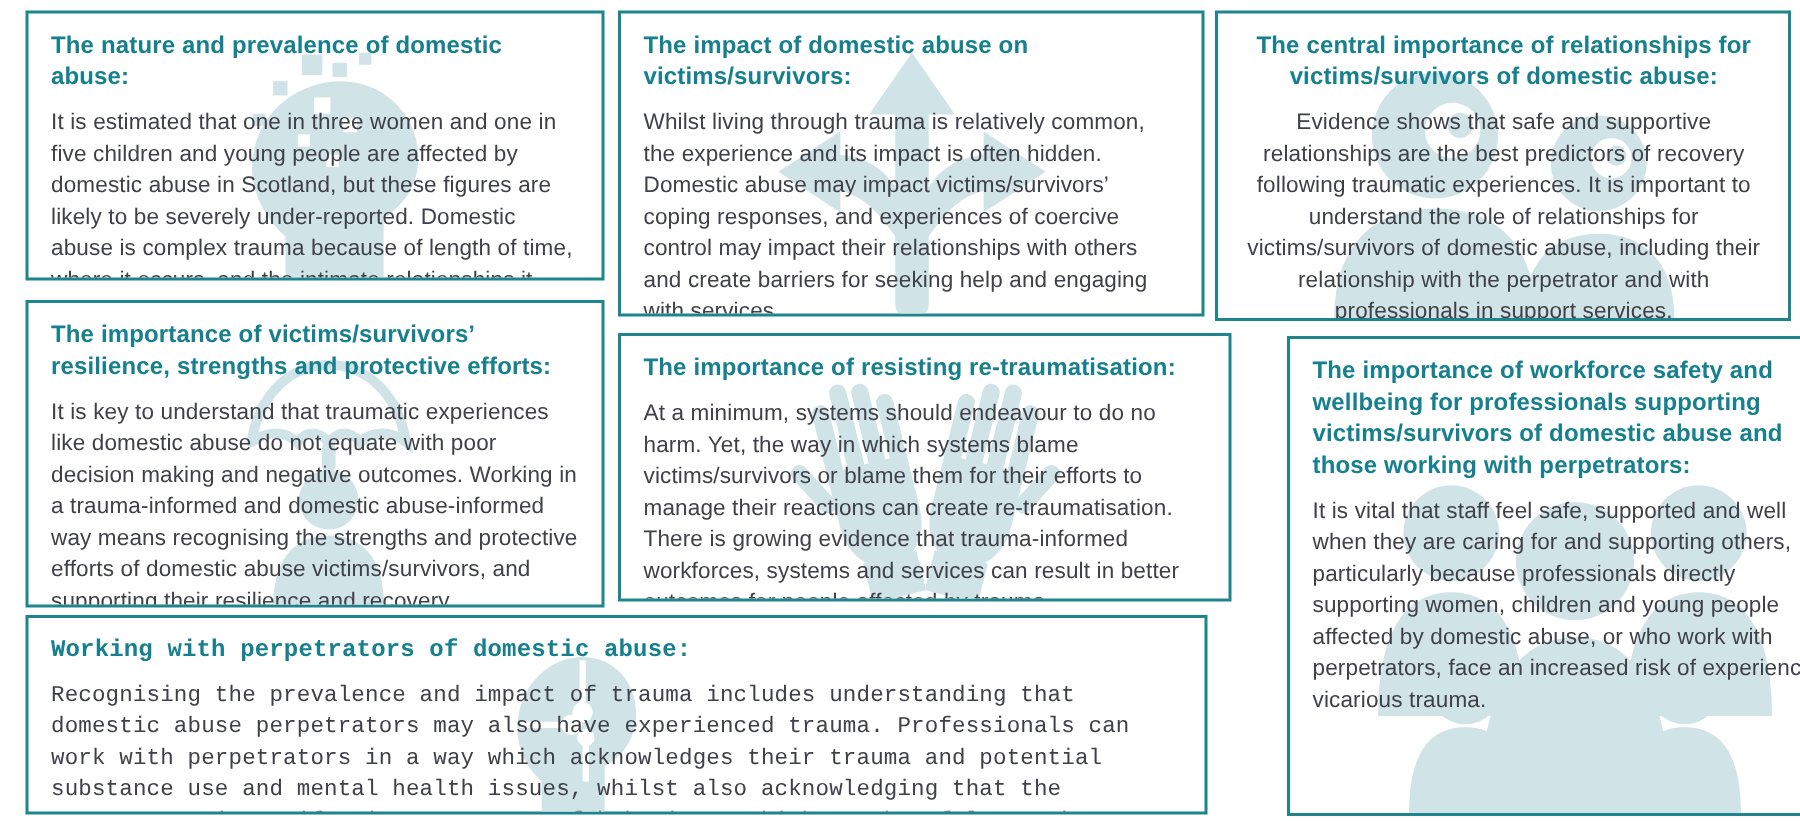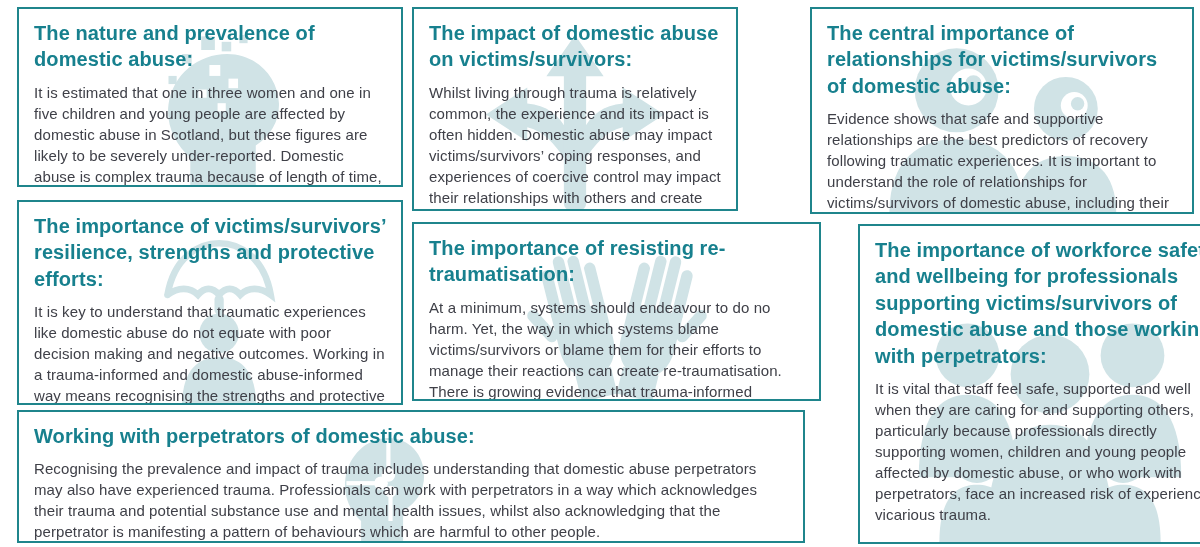--- a/index.html
+++ b/index.html
@@ -21,21 +21,21 @@
   .card{
     position:absolute;
     background:#fff;
     border:2px solid var(--card-border);
     padding:11px 14px 10px 15px;
     overflow:hidden;
   }
   .card-title{
     position:relative;z-index:2;
     color:var(--accent);
-    font-size:20px;
+    font-size:16px;
     font-weight:700;
     line-height:1.32;
     margin-bottom:9px;
     letter-spacing:.1px;
   }
   .card-body{
     position:relative;z-index:2;
     color:var(--body-text);
     font-size:15px;
     line-height:1.4;
@@ -45,26 +45,26 @@
     position:absolute;z-index:1;
     pointer-events:none;
   }
   .wm svg{display:block;width:100%;height:100%;}
   .wm-fill{fill:var(--icon-fill);}
   .wm-stroke{stroke:var(--icon-fill);fill:none;}
   .wm-cut{fill:#fff;}
 
   
   .card-nature        {left:17px;  top:7px;   width:386px; height:180px;}
-  .card-impact        {left:412px; top:7px;   width:326px; height:204px;}
-  .card-relationships {left:810px; top:7px;   width:384px; height:207px;}
+  .card-impact        {left:412px; top:7px;   width:391px; height:204px;}
+  .card-relationships {left:810px; top:7px;   width:384px; height:207px;text-align:center;}
   .card-resilience    {left:17px;  top:200px; width:386px; height:205px;}
   .card-retraum       {left:412px; top:222px; width:409px; height:179px;}
   .card-workforce     {left:810px; top:224px; width:384px; height:320px;margin-left:48px;}
-  .card-perpetrators  {left:17px;  top:410px; width:788px; height:133px;}
+  .card-perpetrators  {left:17px;  top:410px; width:788px; height:133px;font-family:Liberation Mono, monospace;}
 
   
   .wm-nature        {left:50%; transform:translateX(-42%); top:26px;  width:180px; height:150px;}
   .wm-impact        {left:50%; transform:translateX(-50%); top:26px;  width:215px; height:175px;}
   .wm-relationships {left:50%; transform:translateX(-50%); top:36px;  width:272px; height:168px;}
   .wm-resilience    {left:50%; transform:translateX(-44%); top:32px;  width:152px; height:172px;}
   .wm-retraum       {left:50%; transform:translateX(-50%); top:24px;  width:200px; height:152px;}
   .wm-workforce     {left:50%; transform:translateX(-50%); bottom:-4px; width:300px; height:250px;}
   .wm-perpetrators  {left:46%; transform:translateX(-50%); top:4px;   width:130px; height:126px;}
 </style>

